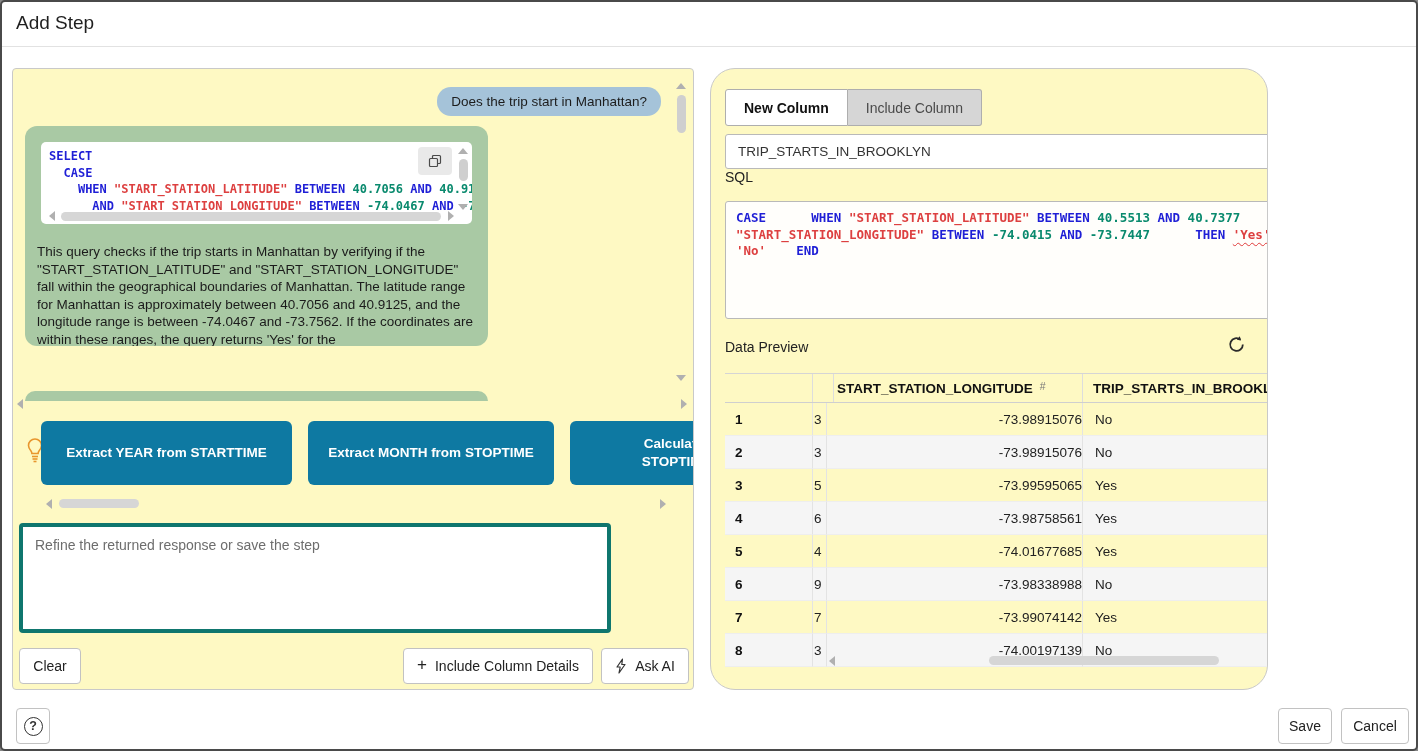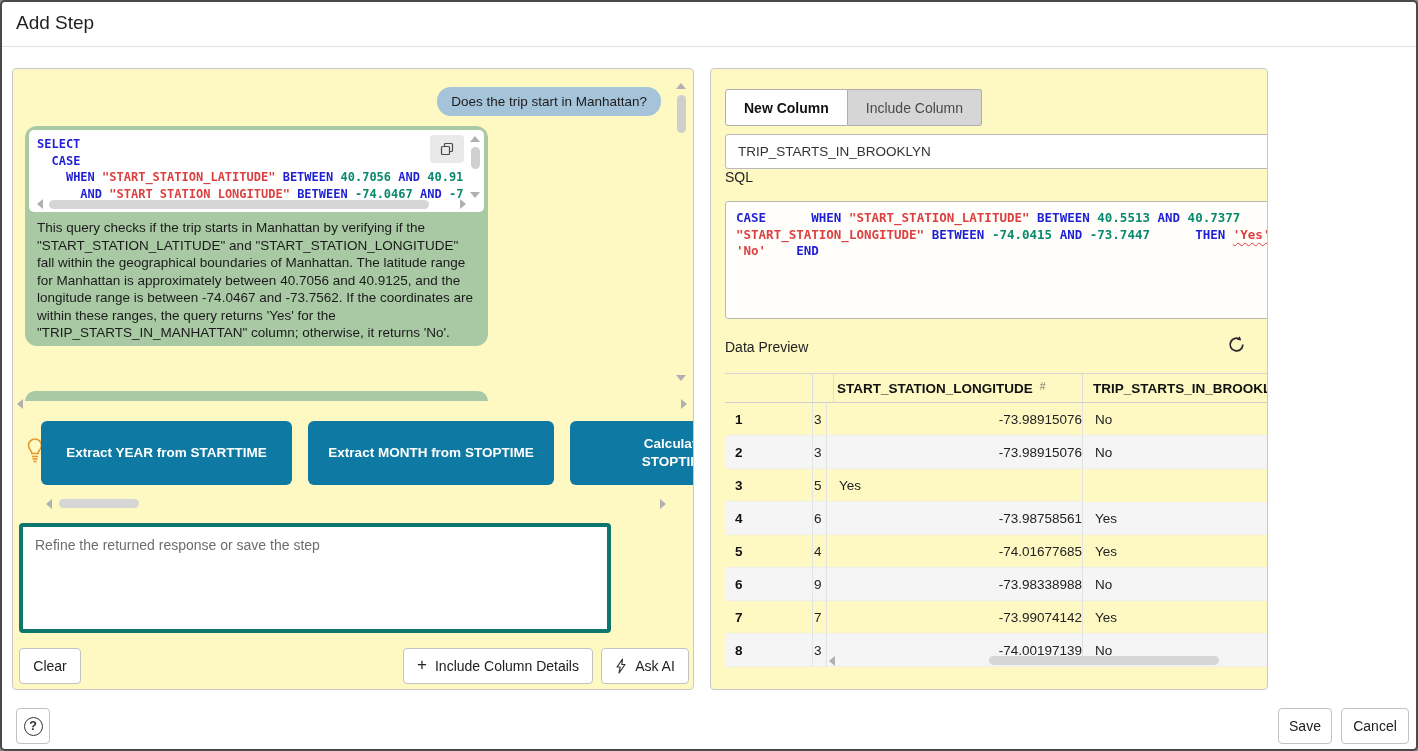--- a/index.html
+++ b/index.html
@@ -5,32 +5,32 @@
   * { margin:0; padding:0; box-sizing:border-box; }
   html,body { background:#888; }
   body { font-family:"Liberation Sans", sans-serif; }
   .dialog { position:relative; width:1418px; height:751px; background:#fff;
             border:2px solid #4a4a4a; border-radius:5px; overflow:hidden; }
   .dlg-title { position:absolute; left:14px; top:10px; font-size:19px; font-weight:400; color:#1f1f1f; }
   .hdr-divider { position:absolute; left:0; top:44px; width:100%; height:1px; background:#e2e2e2; }
 
   .panel { position:absolute; top:66px; height:622px; border:1px solid #c9c9c9; border-radius:4px; background:#fef9c3; overflow:hidden; }
   .left-panel { left:10px; width:682px; }
-  .right-panel { left:708px; width:558px; }
+  .right-panel { left:708px; width:558px;border-radius:25px; }
 
   
   .bubble { position:absolute; font-size:13.5px; color:#1c1c1c; }
   .bubble.user { background:#a5c3d9; border-radius:14px; padding:7px 14px; white-space:nowrap; }
   .b1 { right:32px; top:18px; }
   .b2 { right:32px; top:282px; width:218px; white-space:normal; }
   .assistant-bubble { position:absolute; left:12px; top:57px; width:463px; height:220px;
                       background:#a9c9a4; border-radius:12px; overflow:hidden; }
   .partial-bubble { position:absolute; left:12px; top:322px; width:463px; height:10px;
                     background:#a9c9a4; border-radius:12px 12px 0 0; }
-  .code-block { position:relative; margin:4px; height:82px; background:#fff; border-radius:5px; overflow:hidden; }
+  .code-block { position:relative; margin:16px; height:82px; background:#fff; border-radius:5px; overflow:hidden; }
   .code-lines { padding:6px 4px 0 8px; font-family:"DejaVu Sans Mono","Liberation Mono",monospace;
                 font-size:12px; font-weight:bold; line-height:16.5px; white-space:pre; }
   .editor .code-lines { font-size:12.5px; line-height:16.5px; padding:8px 4px 0 10px; }
   .tok-kw { color:#1f1fd6; }
   .tok-str { color:#dd4040; }
   .tok-num { color:#0a8a6e; }
   .tok-pl { color:#333; }
   .tok-err { color:#dd4040; text-decoration:underline wavy #e03b3b 1px; text-underline-offset:3px; }
   .copy-btn { position:absolute; top:5px; right:20px; width:34px; height:28px; background:#e9e9e9;
               border:none; border-radius:4px; cursor:pointer; display:flex; align-items:center; justify-content:center; }
@@ -230,20 +230,21 @@
           </div>
           <div class="trow alt">
             <div class="tcell c-num">2</div>
             <div class="tcell c-frag">3</div>
             <div class="tcell c-lon">-73.98915076</div>
             <div class="tcell c-val">No</div>
           </div>
           <div class="trow">
             <div class="tcell c-num">3</div>
             <div class="tcell c-frag">5</div>
+            <div class="tcell c-lon">-73.99595065</div>
             <div class="tcell c-val">Yes</div>
           </div>
           <div class="trow alt">
             <div class="tcell c-num">4</div>
             <div class="tcell c-frag">6</div>
             <div class="tcell c-lon">-73.98758561</div>
             <div class="tcell c-val">Yes</div>
           </div>
           <div class="trow">
             <div class="tcell c-num">5</div>

